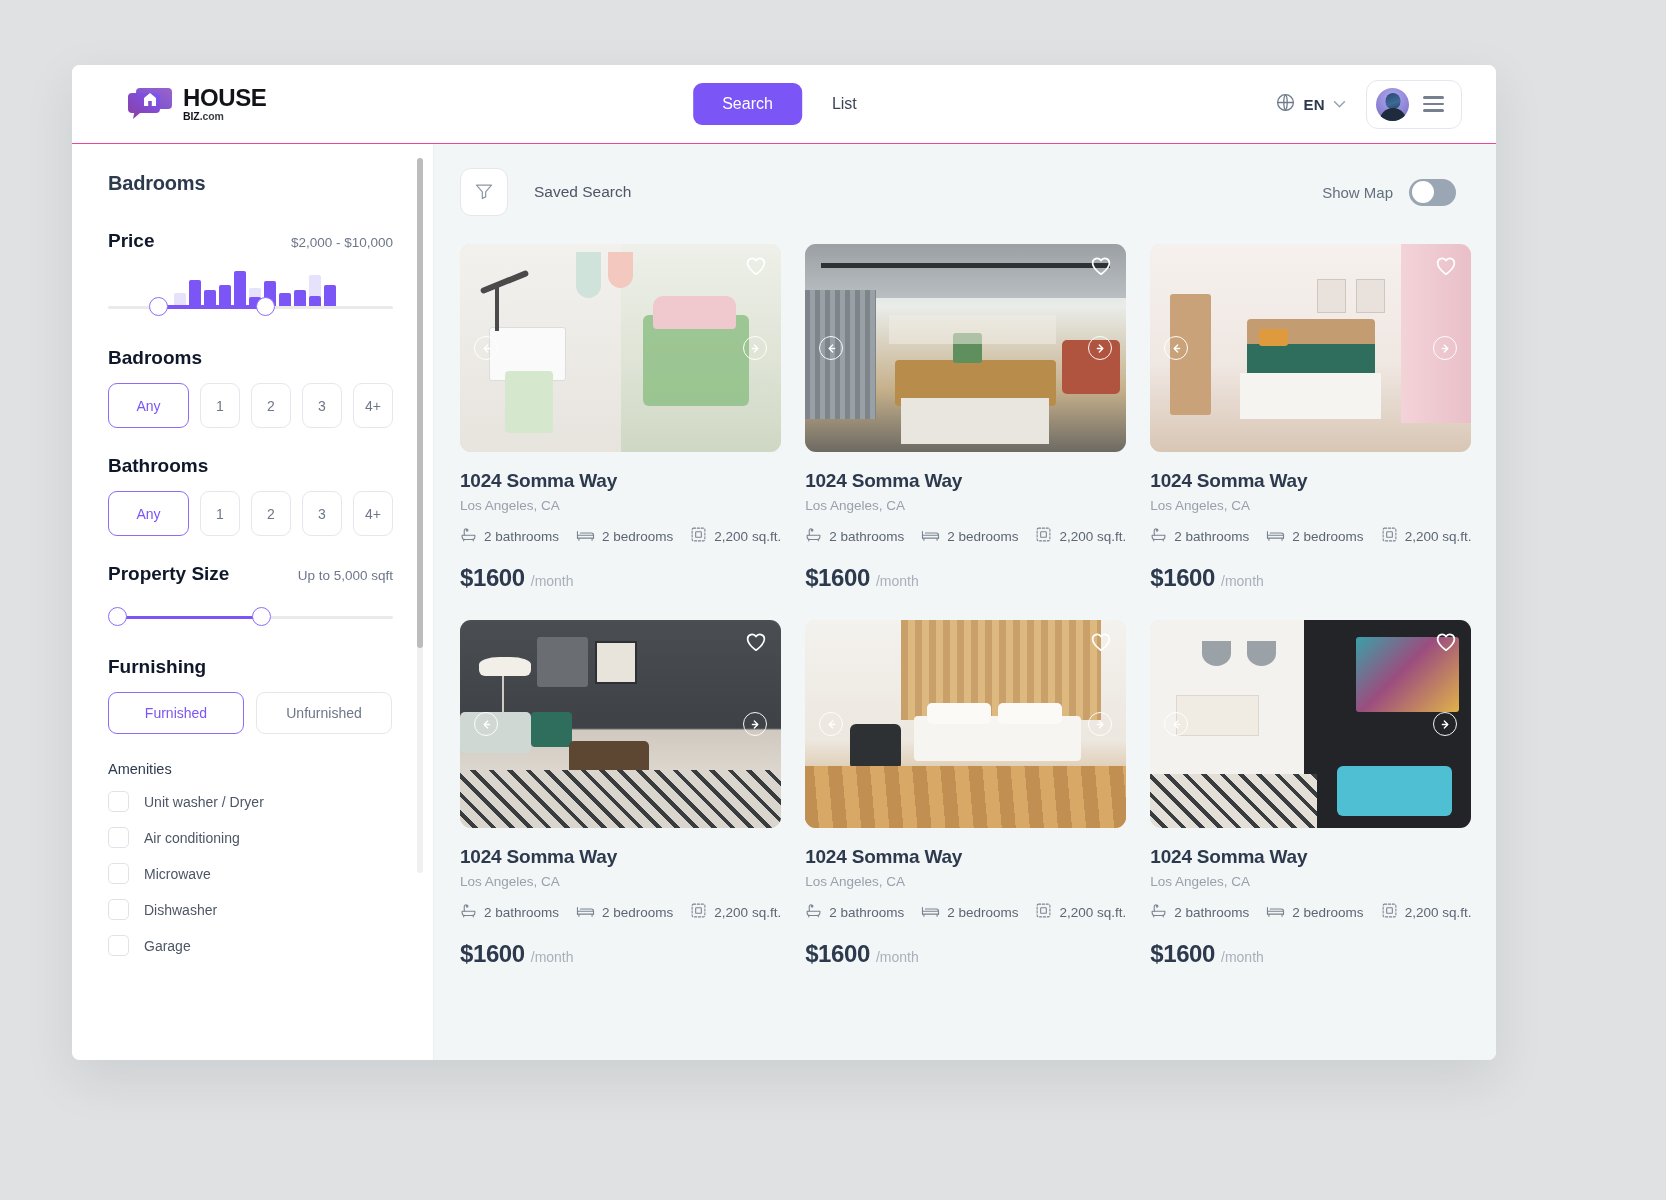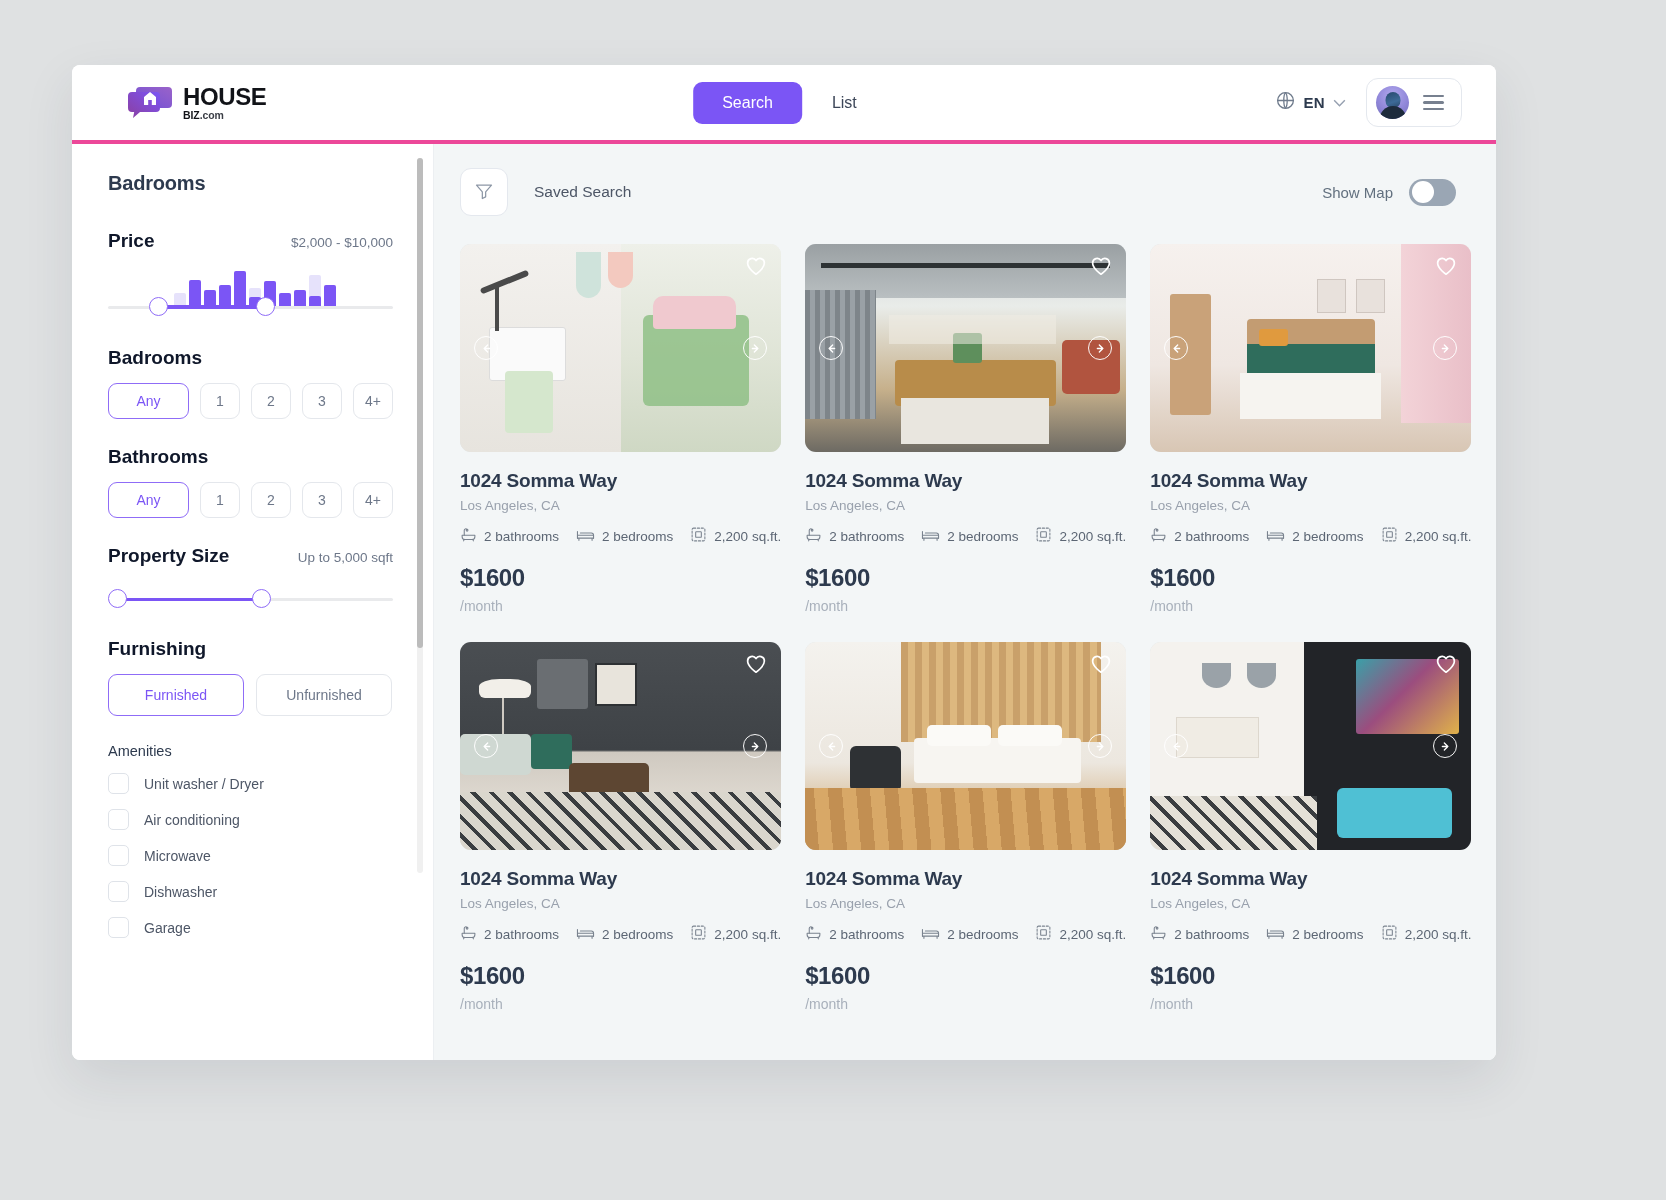--- a/index.html
+++ b/index.html
@@ -22,21 +22,21 @@
     display: flex; flex-direction: column;
   }
 
   
   .header {
     height: 79px; flex: 0 0 79px;
     background: #fff;
     display: flex; align-items: center;
     padding: 0 34px 0 54px;
     position: relative;
-    border-bottom: 4px solid #ec4899;
+    border-bottom: 1px solid #ec4899;
     gap: 32px;
   }
   .logo-wrap { display: flex; align-items: center; gap: 9px; }
   .logo-mark { width: 48px; height: 36px; position: relative; flex: 0 0 48px; }
   .logo-text { line-height: 1; }
   .logo-title {
     font-size: 24px; font-weight: 700; letter-spacing: -0.4px;
     color: #111318; display: block;
   }
   .logo-sub {
@@ -170,21 +170,21 @@
     font-size: 14px; font-family: inherit;
     height: 42px; min-width: 136px;
     display: flex; align-items: center; justify-content: center;
     cursor: pointer;
   }
   .chip.on { border-color: #8f6cf7; color: #7b55f5; }
   .num-row { display: flex; gap: 11px; }
   .num-chip {
     border: 1px solid #e4e7ec; border-radius: 9px; background: #fff;
     color: #6d7789; font-size: 14px; font-family: inherit;
-    height: 36px; width: 41px;
+    height: 45px; width: 41px;
     display: flex; align-items: center; justify-content: center; cursor: pointer;
   }
   .num-chip.wide { width: 83px; }
   .num-chip.on { border-color: #8f6cf7; color: #7b55f5; }
 
   .amen-title { font-size: 14.5px; font-weight: 400; color: #2d3a4e; margin-bottom: 14px; }
   .amen-row { display: flex; align-items: center; gap: 15px; margin-bottom: 15px; cursor: pointer; }
   .cbox {
     width: 21px; height: 21px; border-radius: 5px;
     border: 1.4px solid #dfe3e9; background: #fff; flex: 0 0 21px;
@@ -238,21 +238,21 @@
   .arrow.r { right: 14px; }
 
   .card-title {
     font-size: 19px; font-weight: 700; color: #2d3a4e;
     margin: 18px 0 6px; letter-spacing: -.2px;
   }
   .card-city { font-size: 13.5px; color: #99a1ad; margin-bottom: 13px; }
   .card-specs { display: flex; align-items: center; gap: 17px; }
   .spec { display: flex; align-items: center; gap: 7px; }
   .spec-txt { font-size: 13.5px; color: #5c6674; white-space: nowrap; }
-  .card-price { margin-top: 17px; display: flex; align-items: baseline; gap: 6px; flex-direction: column; }
+  .card-price { margin-top: 17px; display: flex; align-items: baseline; gap: 6px; }
   .price-amt { font-size: 24px; font-weight: 700; color: #2d3a4e; letter-spacing: -.4px; }
   .price-per { font-size: 14px; color: #a8b0bb; }
 
   
   .ph { position: absolute; inset: 0; }
 </style>
 </head>
 <body>
 
 <div class="app-window">

